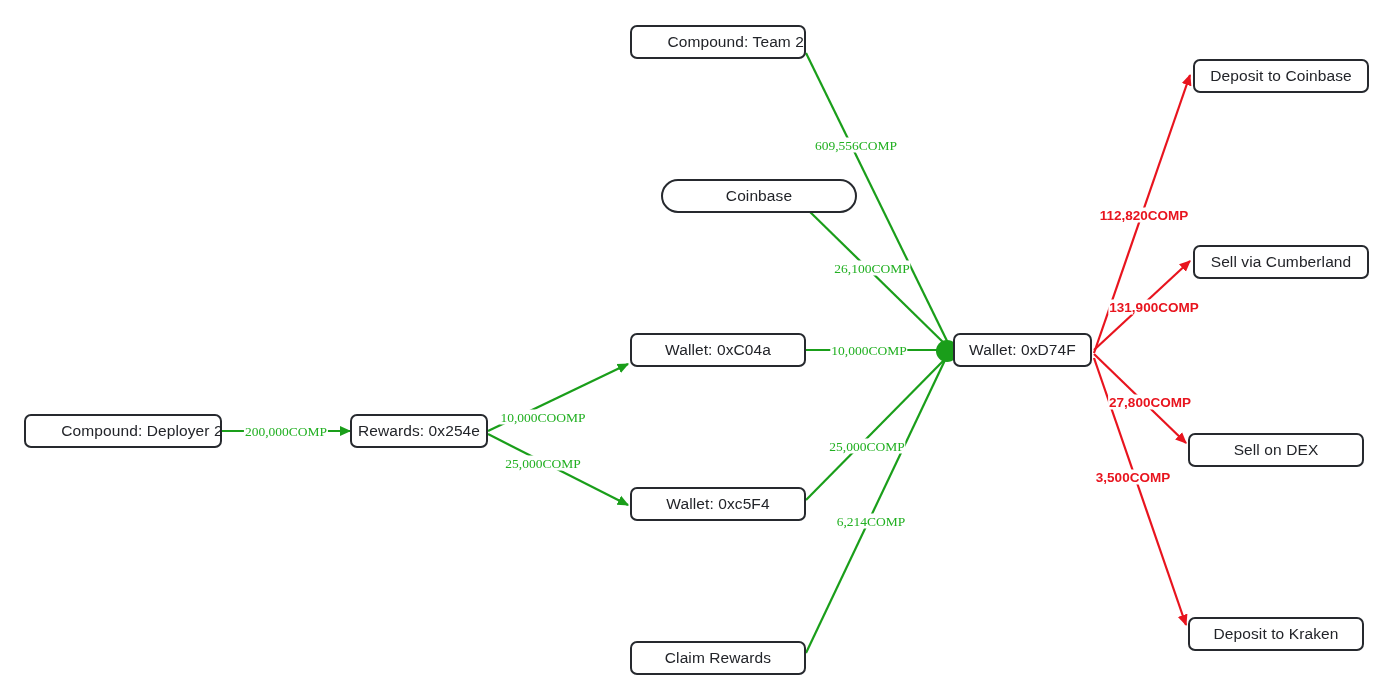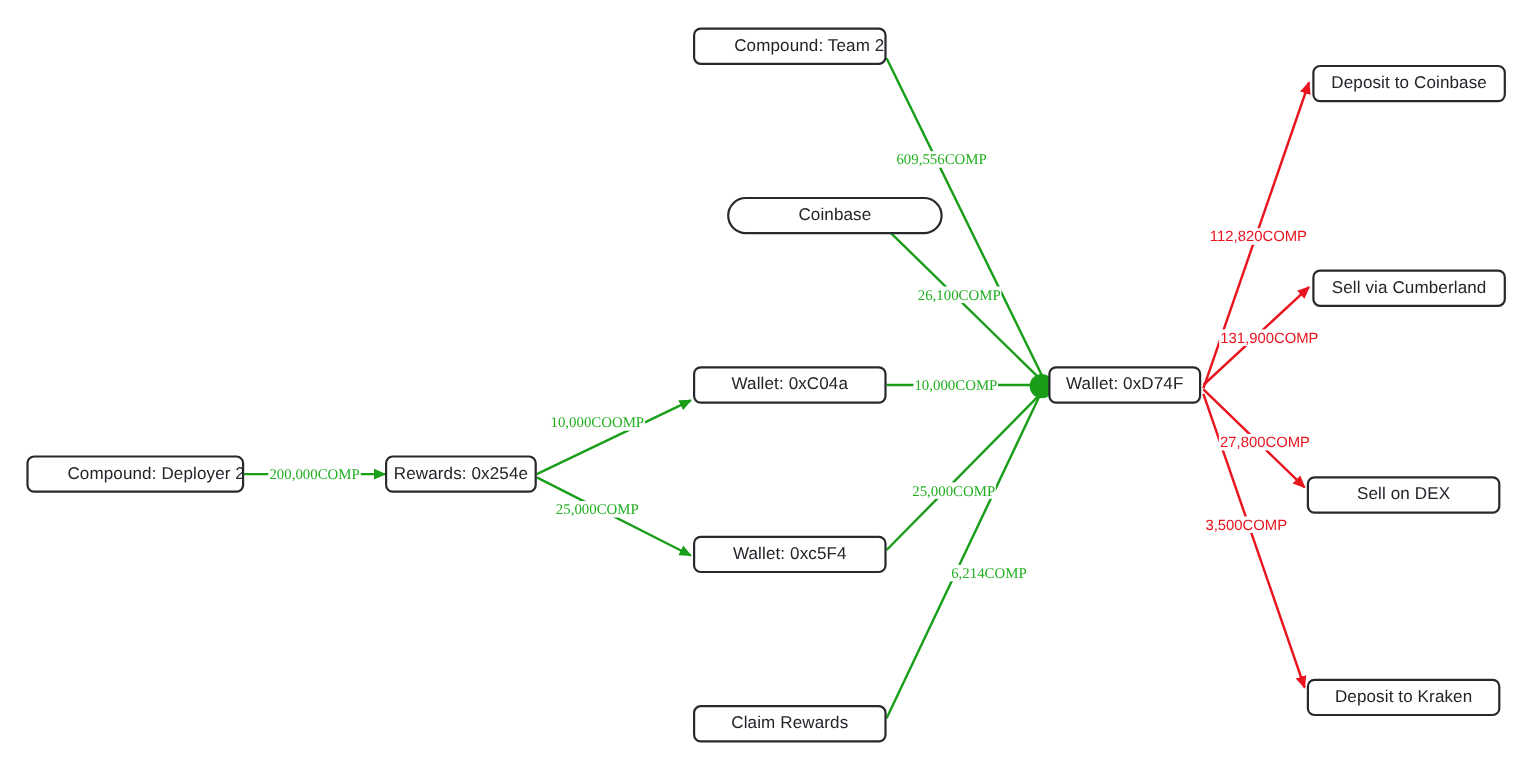--- a/index.html
+++ b/index.html
@@ -46,21 +46,21 @@
     font-size: 13.5px;
     font-family: "Liberation Sans", sans-serif;
     white-space: nowrap;
     z-index: 6;
     transform: translate(-50%, -50%);
     background: #ffffff;
     padding: 0 1px;
     line-height: 15px;
   }
   .edge-label.inflow { color: #22b022; font-family: Liberation Serif, serif; }
-  .edge-label.outflow { color: #e8141e; }
+  .edge-label.outflow { color: #e8141e; font-weight: bold; }
   .hub-blob {
     position: absolute;
     z-index: 4;
     border-radius: 50%;
     background: #1a9e1a;
   }
 </style>
 </head>
 <body>
 
@@ -124,27 +124,27 @@
       </div>
       <div class="node" style="left: 1188px; top: 433px; width: 176px; height: 34px;">
         <span>Sell on DEX</span>
       </div>
       <div class="node" style="left: 1188px; top: 617px; width: 176px; height: 34px;">
         <span>Deposit to Kraken</span>
       </div>
     </div>
   <div id="label-layer">
       <div class="edge-label inflow" style="left: 286px; top: 431px;">200,000COMP</div>
-      <div class="edge-label inflow" style="left: 543px; top: 384px;">10,000COOMP</div>
+      <div class="edge-label inflow" style="left: 543px; top: 417px;">10,000COOMP</div>
       <div class="edge-label inflow" style="left: 543px; top: 463px;">25,000COMP</div>
       <div class="edge-label inflow" style="left: 856px; top: 145px;">609,556COMP</div>
       <div class="edge-label inflow" style="left: 872px; top: 268px;">26,100COMP</div>
       <div class="edge-label inflow" style="left: 869px; top: 350px;">10,000COMP</div>
       <div class="edge-label inflow" style="left: 867px; top: 446px;">25,000COMP</div>
-      <div class="edge-label inflow" style="left: 871px; top: 521px; margin-left: 28px;">6,214COMP</div>
+      <div class="edge-label inflow" style="left: 871px; top: 521px;">6,214COMP</div>
       <div class="edge-label outflow" style="left: 1144px; top: 215px;">112,820COMP</div>
       <div class="edge-label outflow" style="left: 1154px; top: 307px;">131,900COMP</div>
       <div class="edge-label outflow" style="left: 1150px; top: 402px;">27,800COMP</div>
       <div class="edge-label outflow" style="left: 1133px; top: 477px;">3,500COMP</div>
     </div>
 
 <div class="hub-blob" style="left: 936px; top: 340px; width: 22px; height: 22px; background: rgb(26, 158, 26);"></div>
   </div>
 
 </body></html>

